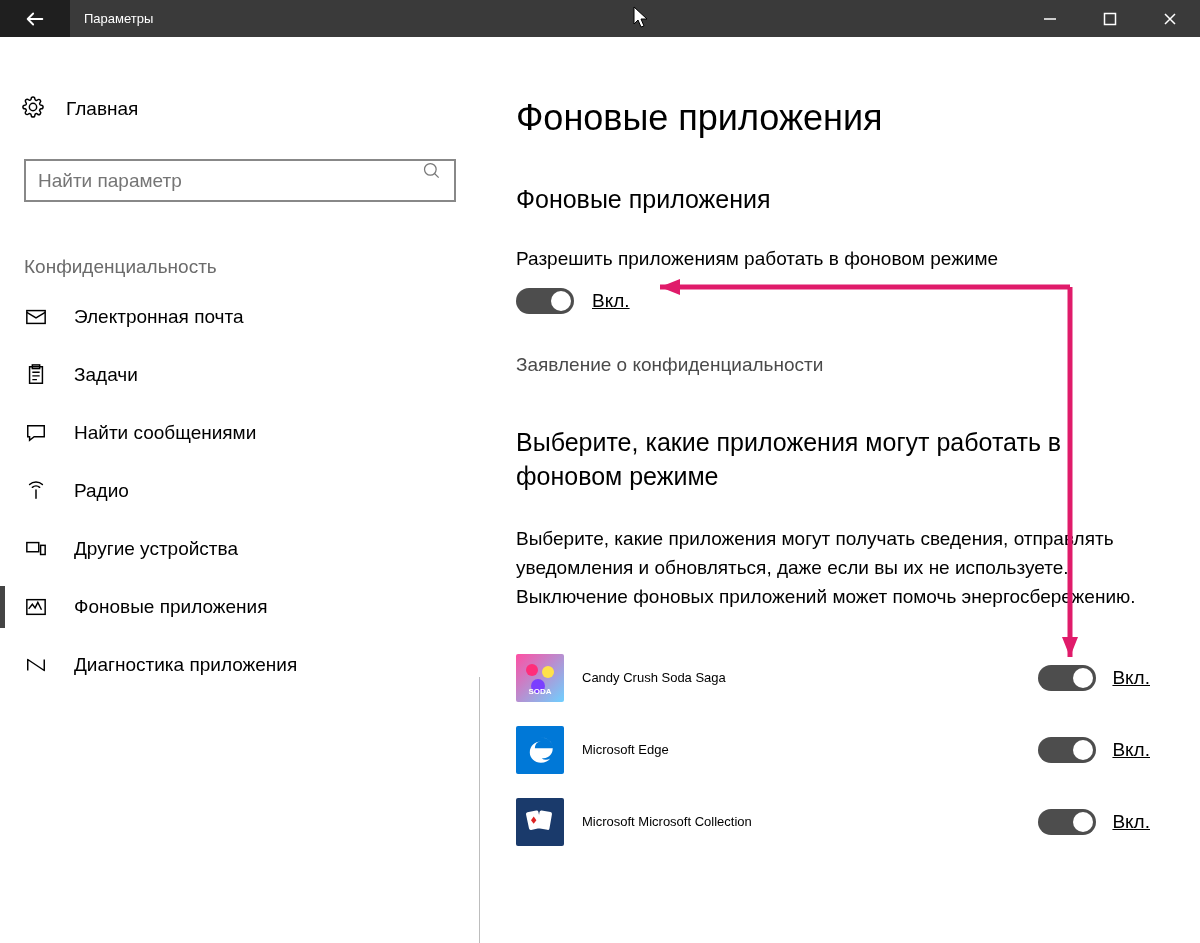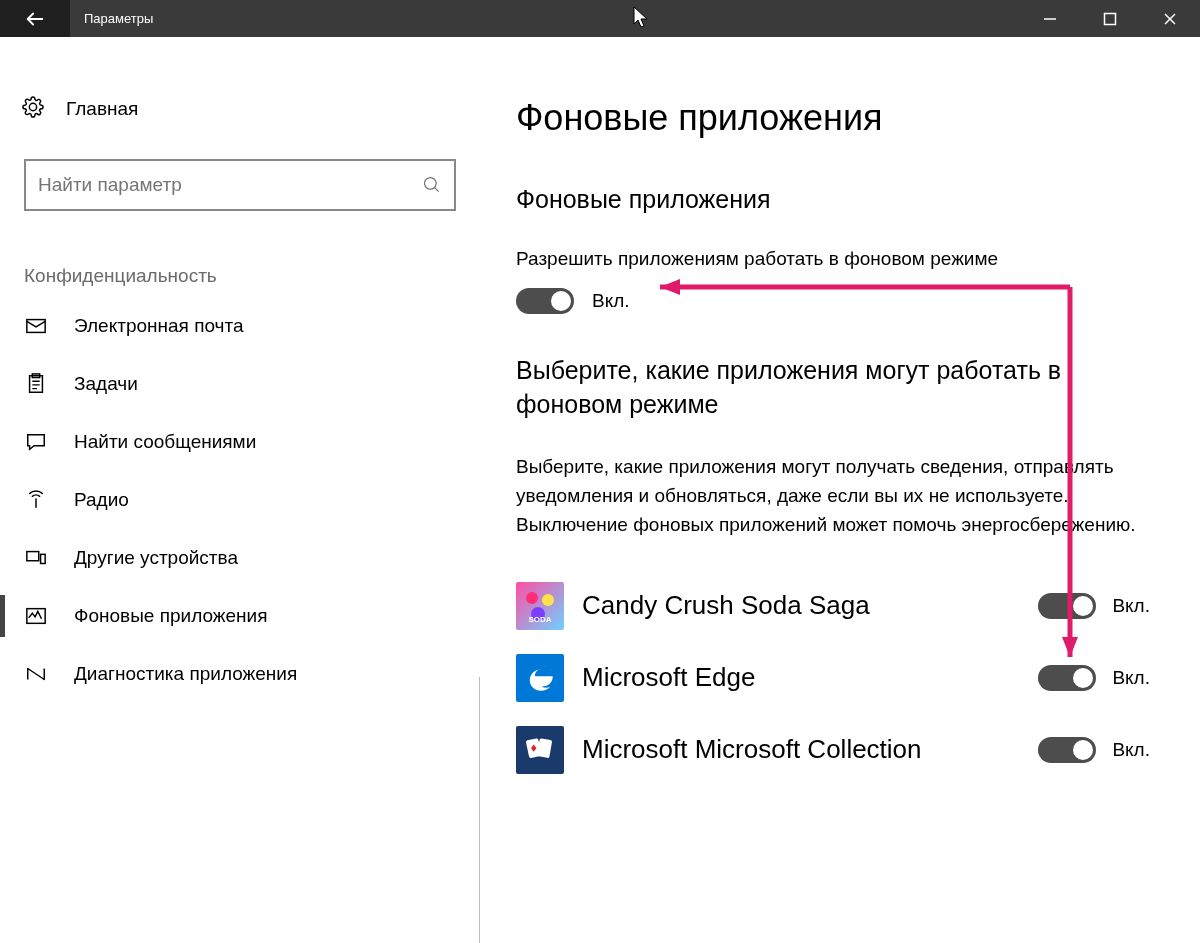--- a/index.html
+++ b/index.html
@@ -11,21 +11,21 @@
   .titlebar .title { margin-left: 14px; font-size: 13px; }
   .titlebar .right { position: absolute; right: 0; top: 0; height: 100%; display: flex; }
   .winbtn { width: 60px; height: 100%; display: flex; align-items: center; justify-content: center; }
   .winbtn svg { stroke: #fff; }
 
   .body { display: flex; height: calc(943px - 37px); }
 
   
   .sidebar { width: 480px; padding: 50px 0 0 0; position: relative; }
   .home { display: flex; align-items: center; gap: 22px; padding: 0 0 0 22px; height: 44px; font-size: 19px; }
-  .search { margin: 28px 24px 0 24px; height: 52px; border: 2px solid #888; display: flex; align-items: center; padding: 0 12px; color: #777; font-size: 19px; }
+  .search { margin: 28px 24px 0 24px; height: 43px; border: 2px solid #888; display: flex; padding: 0 12px; color: #777; font-size: 19px; }
   .search input { border: none; outline: none; flex: 1; font-size: 19px; color: #000; background: transparent; }
   .section-head { margin: 54px 0 10px 24px; color: #6b6b6b; font-size: 19px; }
   .navitem { display: flex; align-items: center; gap: 26px; padding: 0 0 0 24px; height: 58px; font-size: 19px; }
   .navitem .ic { width: 24px; display: flex; justify-content: center; }
   .navitem.selected { position: relative; }
   .navitem.selected::before { content: ""; position: absolute; left: 0; top: 8px; bottom: 8px; width: 5px; background: #444; }
   
   .sidebar::after { content:""; position:absolute; right:0; top:640px; bottom:0; width:1px; background:#bdbdbd; }
 
   
@@ -35,23 +35,23 @@
   .label { font-size: 19px; margin-bottom: 18px; }
   .toggle-row { display: flex; align-items: center; gap: 18px; margin-bottom: 40px; }
   .toggle { width: 58px; height: 26px; border-radius: 13px; background: #4d4d4d; position: relative; }
   .toggle .knob { position: absolute; right: 3px; top: 3px; width: 20px; height: 20px; border-radius: 50%; background: #fff; }
   .link { color: #4a4a4a; font-size: 19px; margin-bottom: 50px; display: block; }
   .desc { font-size: 19px; line-height: 1.55; margin-bottom: 30px; max-width: 640px; }
   .h2b { font-size: 25px; font-weight: 400; margin-bottom: 30px; max-width: 620px; line-height: 1.35; }
 
   .app-row { display: flex; align-items: center; height: 72px; }
   .app-row .logo { width: 48px; height: 48px; margin-right: 18px; display:flex; align-items:center; justify-content:center; border-radius:2px; }
-  .app-row .name { flex: 1; font-size: 26px; }
+  .app-row .name { flex: 1; font-size: 13px; }
   .app-row .tg { display: flex; align-items: center; gap: 16px; }
-  .state { font-size: 19px; }
+  .state { font-size: 19px; text-decoration: underline; }
 
   
   .anno { position: absolute; pointer-events: none; }
   .anno svg path { stroke: #e01b6a; stroke-width: 5; fill: none; }
   .anno svg .head { fill: #e01b6a; stroke: none; }
 
   
   .cursor { position: absolute; left: 633px; top: 6px; }
 </style>
 </head>
@@ -175,20 +175,21 @@
   <div class="main">
     <div class="h1">Фоновые приложения</div>
     <div class="h2">Фоновые приложения</div>
     <div class="label">Разрешить приложениям работать в фоновом режиме</div>
     <div class="toggle-row">
       <div class="toggle">
           <div class="knob"></div>
         </div>
       <span class="state">Вкл.</span>
     </div>
+    <a class="link">Заявление о конфиденциальности</a>
 
     <div class="h2b">Выберите, какие приложения могут работать в фоновом режиме</div>
     <div class="desc">Выберите, какие приложения могут получать сведения, отправлять уведомления и обновляться, даже если вы их не используете. Выключение фоновых приложений может помочь энергосбережению.</div>
 
     <div class="app-row">
       <div class="logo" style="background:linear-gradient(135deg,#ff4fa3,#6fd0ff);">
         <svg width="40" height="40" viewBox="0 0 40 40">
             <circle cx="12" cy="12" r="6" fill="#ff2d7a"></circle>
             <circle cx="28" cy="14" r="6" fill="#ffe24a"></circle>
             <circle cx="18" cy="28" r="7" fill="#7a3fff"></circle>

